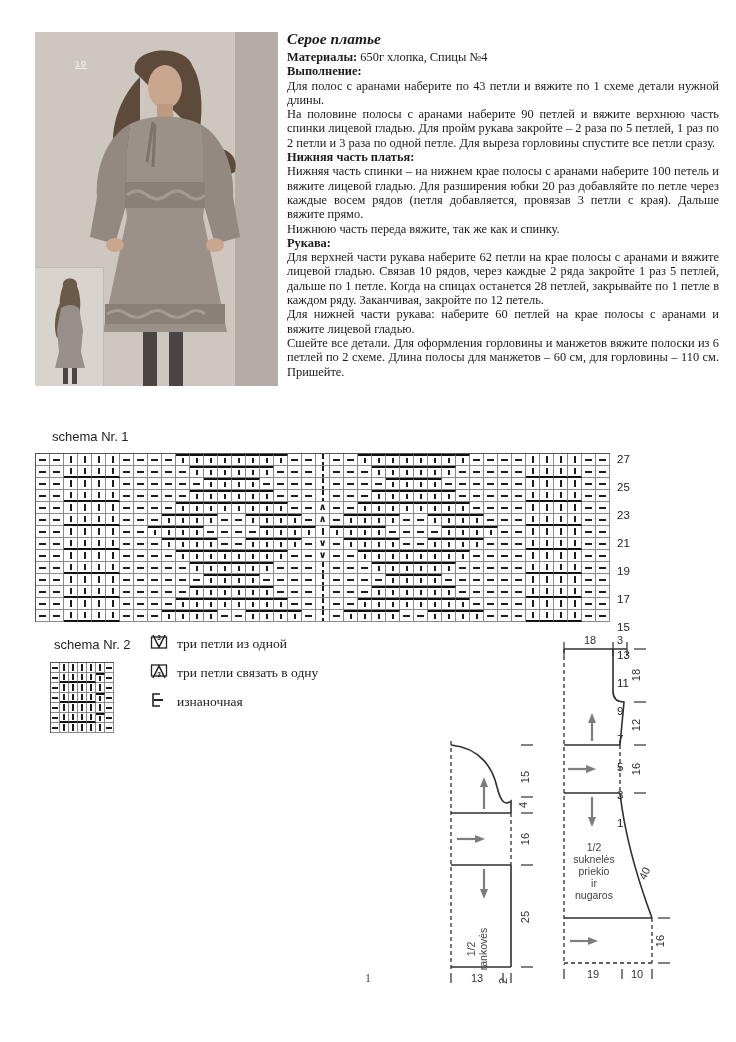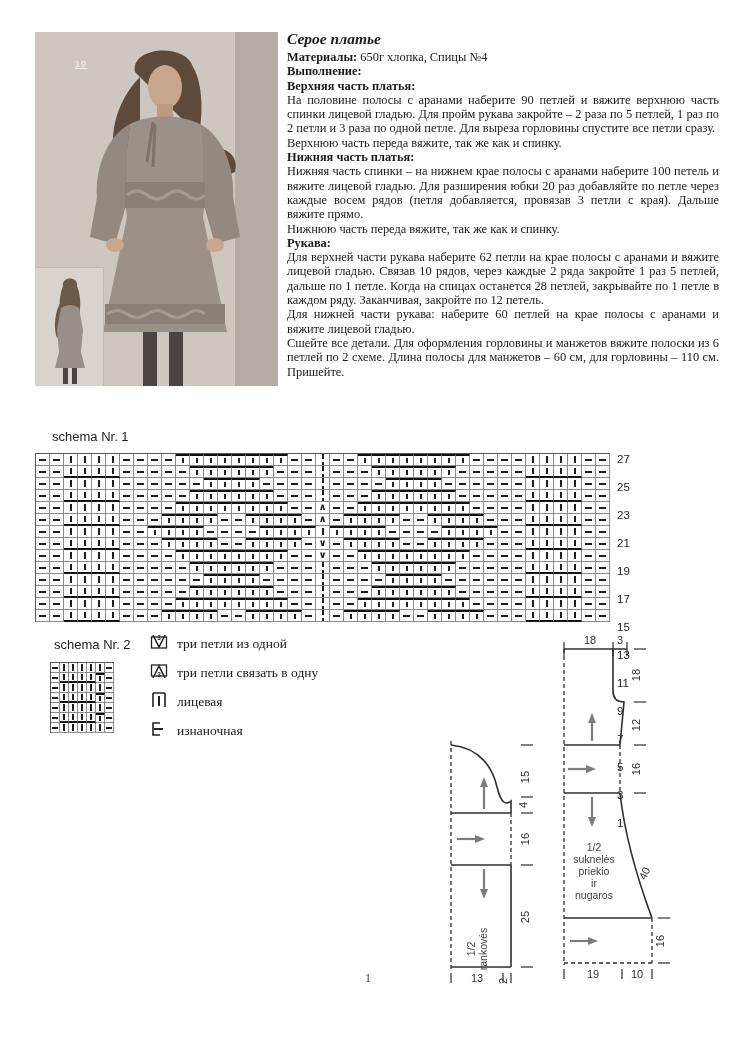--- a/index.html
+++ b/index.html
@@ -101,23 +101,22 @@
           <path d="M24,84 L46,84 L50,100 L20,100 Z" fill="#97908a"></path>
           <rect x="28" y="100" width="5" height="16" fill="#4a4543"></rect>
           <rect x="37" y="100" width="5" height="16" fill="#4a4543"></rect>
         </svg>
       </div>
     </div>
     <p class="title">Серое платье</p>
     <div id="paragraphs">
         <p class="para"><b>Материалы:</b> 650г хлопка, Спицы №4</p>
         <p class="para hline">Выполнение:</p>
-        <p class="para hline">Верхняя часть платья:</p>
+        <p class="para">Для полос с аранами наберите по 43 петли и вяжите по 1 схеме детали нужной длины.</p>
         <p class="para">На половине полосы с аранами наберите 90 петлей и вяжите верхнюю часть спинки лицевой гладью. Для пройм рукава закройте – 2 раза по 5 петлей, 1 раз по 2 петли и 3 раза по одной петле. Для выреза горловины спустите все петли сразу.</p>
-        <p class="para">Верхнюю часть переда вяжите, так же как и спинку.</p>
         <p class="para hline">Нижняя часть платья:</p>
         <p class="para">Нижняя часть спинки – на нижнем крае полосы с аранами наберите 100 петель и вяжите лицевой гладью. Для разширения юбки 20 раз добавляйте по петле через каждые восем рядов (петля добавляется, провязав 3 петли с края). Дальше вяжите прямо.</p>
         <p class="para">Нижнюю часть переда вяжите, так же как и спинку.</p>
         <p class="para hline">Рукава:</p>
         <p class="para">Для верхней части рукава наберите 62 петли на крае полосы с аранами и вяжите лицевой гладью. Связав 10 рядов, через каждые 2 ряда закройте 1 раз 5 петлей, дальше по 1 петле. Когда на спицах останется 28 петлей, закрывайте по 1 петле в каждом ряду. Заканчивая, закройте по 12 петель.</p>
         <p class="para">Для нижней части рукава: наберите 60 петлей на крае полосы с аранами и вяжите лицевой гладью.</p>
         <p class="para">Сшейте все детали. Для оформления горловины и манжетов вяжите полоски из 6 петлей по 2 схеме. Длина полосы для манжетов – 60 см, для горловины – 110 см. Пришейте.</p>
       </div>
   </div>
 
@@ -784,27 +783,20 @@
       <div class="legend-item">
         <span><svg width="18" height="18" viewBox="0 0 18 18">
             <rect x="1.5" y="3" width="15" height="11" fill="none" stroke="#222" stroke-width="1.3"></rect>
             <path d="M3,16 L9,4 L15,16" fill="none" stroke="#222" stroke-width="1.6"></path>
             <text x="9" y="14.5" font-size="6.5" font-weight="bold" text-anchor="middle" fill="#222" font-family="Liberation Sans,sans-serif">3</text>
           </svg></span>
         <span class="legend-label">три петли связать в одну</span>
       </div>
       <div class="legend-item">
         <span><svg width="18" height="18" viewBox="0 0 18 18">
-            <path d="M3,2 L3,16 M15,2 L15,16 M3,2 L15,2" fill="none" stroke="#222" stroke-width="1.6"></path>
-            <line x1="9" y1="5" x2="9" y2="15" stroke="#222" stroke-width="2"></line>
-          </svg></span>
-        <span class="legend-label">лицевая</span>
-      </div>
-      <div class="legend-item">
-        <span><svg width="18" height="18" viewBox="0 0 18 18">
             <path d="M10,3 L3,3 L3,15 L10,15" fill="none" stroke="#222" stroke-width="1.6"></path>
             <line x1="4" y1="9" x2="13" y2="9" stroke="#222" stroke-width="2"></line>
           </svg></span>
         <span class="legend-label">изнаночная</span>
       </div>
     </div>
 
   <svg class="schematic" style="left:437px;top:735px;" width="115" height="250" viewBox="0 0 115 250">
     <line class="sdash" x1="14" y1="6" x2="14" y2="236"></line>
     <path class="sline" d="M14,10 C44,13 56,34 60,52 C63,64 67,72 74,66 L74,78"></path>

